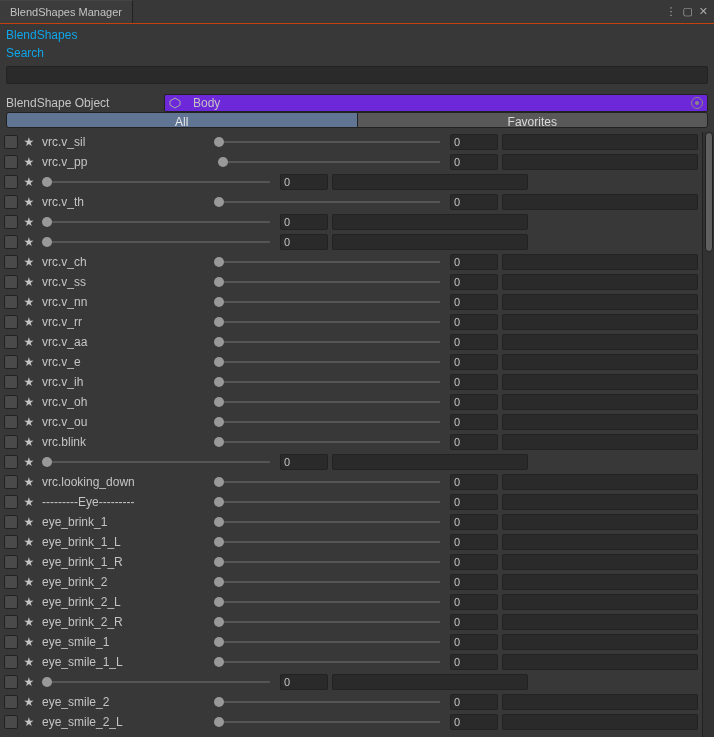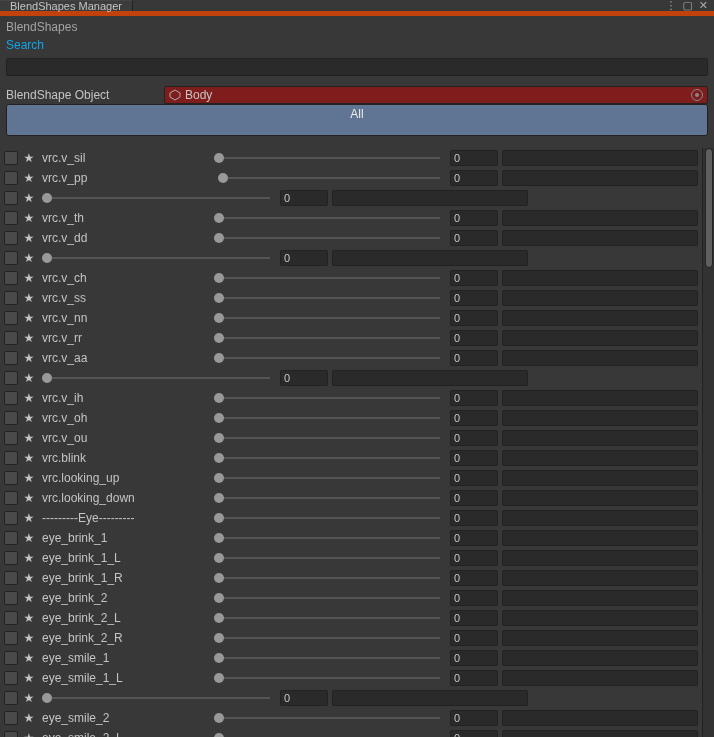--- a/index.html
+++ b/index.html
@@ -13,23 +13,23 @@
     overflow: hidden;
   }
   .window {
     width: 714px;
     height: 737px;
     display: flex;
     flex-direction: column;
     background: #383838;
   }
   .titlebar {
-    height: 16px;
+    height: 24px;
     background: #383838;
-    border-bottom: 5px solid #c2410c;
+    border-bottom: 1px solid #c2410c;
     display: flex;
     align-items: stretch;
   }
   .tab {
     background: #3c3c3c;
     border-top: 1px solid #444;
     border-right: 1px solid #222;
     padding: 2px 10px;
     font-size: 11px;
     color: #c4c4c4;
@@ -40,21 +40,21 @@
   .titlebar-icons {
     display: flex;
     align-items: center;
     gap: 6px;
     padding-right: 6px;
     color: #aaa;
   }
   .titlebar-icons span { font-size: 11px; cursor: pointer; }
   .header-row {
     padding: 4px 6px 2px 6px;
-    color: #a3a3a3;
+    color: #0ea5e9;
     font-size: 12px;
   }
   .search-row {
     padding: 2px 6px 2px 6px;
     color: #0ea5e9;
     font-size: 12px;
   }
   .search-field {
     margin: 4px 6px 8px 6px;
     height: 18px;
@@ -74,27 +74,27 @@
   .obj-row {
     display: flex;
     align-items: center;
     padding: 2px 6px 0 6px;
     gap: 8px;
   }
   .obj-label { flex: 0 0 150px; }
   .obj-field {
     flex: 1;
     height: 18px;
-    background: #7f1d1d;
+    background: #6d28d9;
     border: 1px solid #222;
     border-radius: 2px;
     display: flex;
     align-items: center;
     padding: 0 4px;
-    gap: 4px;
+    gap: 12px;
     position: relative;
   }
   .obj-icon {
     width: 12px; height: 12px;
     display: flex; align-items: center; justify-content: center;
   }
   .obj-target {
     position: absolute;
     right: 4px;
     top: 2px;
@@ -105,22 +105,22 @@
   .obj-target::after {
     content: "";
     position: absolute;
     left: 3px; top: 3px;
     width: 4px; height: 4px;
     background: #888;
     border-radius: 50%;
   }
   .tabs-row {
     display: flex;
-    height: 32px;
-    margin: 0 6px 8px 6px;
+    height: 16px;
+    margin: 0 6px 0 6px;
     border: 1px solid #222;
     border-radius: 3px;
     overflow: hidden;
   }
   .tab-btn {
     flex: 1;
     background: #585858;
     color: #d8d8d8;
     font-size: 12px;
     text-align: center;
@@ -267,20 +267,23 @@
       </span>
       <span>Body</span>
       <span class="obj-target"></span>
     </div>
   </div>
 
   <div class="tabs-row">
     <div class="tab-btn active">
       <span>All</span>
     </div>
+    <div class="tab-btn">
+      <span>Favorites</span>
+    </div>
   </div>
 
   <div class="list-wrap">
     <div class="list" id="list">
         <div class="row">
           <div class="cb"></div>
           <div class="star">★</div>
           <div class="name">vrc.v_sil</div>
           <div class="slider">
             <div class="track"></div>
@@ -317,21 +320,20 @@
           <div class="slider">
             <div class="track"></div>
             <div class="thumb" style="left: 2px;"></div>
           </div>
           <div class="valbox">0</div>
           <div class="tagbox"></div>
         </div>
         <div class="row">
           <div class="cb"></div>
           <div class="star">★</div>
-          <div class="name">vrc.v_dd</div>
           <div class="slider">
             <div class="track"></div>
             <div class="thumb" style="left: 2px;"></div>
           </div>
           <div class="valbox">0</div>
           <div class="tagbox"></div>
         </div>
         <div class="row">
           <div class="cb"></div>
           <div class="star">★</div>
@@ -393,20 +395,21 @@
           <div class="slider">
             <div class="track"></div>
             <div class="thumb" style="left: 2px;"></div>
           </div>
           <div class="valbox">0</div>
           <div class="tagbox"></div>
         </div>
         <div class="row">
           <div class="cb"></div>
           <div class="star">★</div>
+          <div class="name">vrc.v_e</div>
           <div class="slider">
             <div class="track"></div>
             <div class="thumb" style="left: 2px;"></div>
           </div>
           <div class="valbox">0</div>
           <div class="tagbox"></div>
         </div>
         <div class="row">
           <div class="cb"></div>
           <div class="star">★</div>
@@ -447,21 +450,20 @@
           <div class="slider">
             <div class="track"></div>
             <div class="thumb" style="left: 2px;"></div>
           </div>
           <div class="valbox">0</div>
           <div class="tagbox"></div>
         </div>
         <div class="row">
           <div class="cb"></div>
           <div class="star">★</div>
-          <div class="name">vrc.looking_up</div>
           <div class="slider">
             <div class="track"></div>
             <div class="thumb" style="left: 2px;"></div>
           </div>
           <div class="valbox">0</div>
           <div class="tagbox"></div>
         </div>
         <div class="row">
           <div class="cb"></div>
           <div class="star">★</div>

